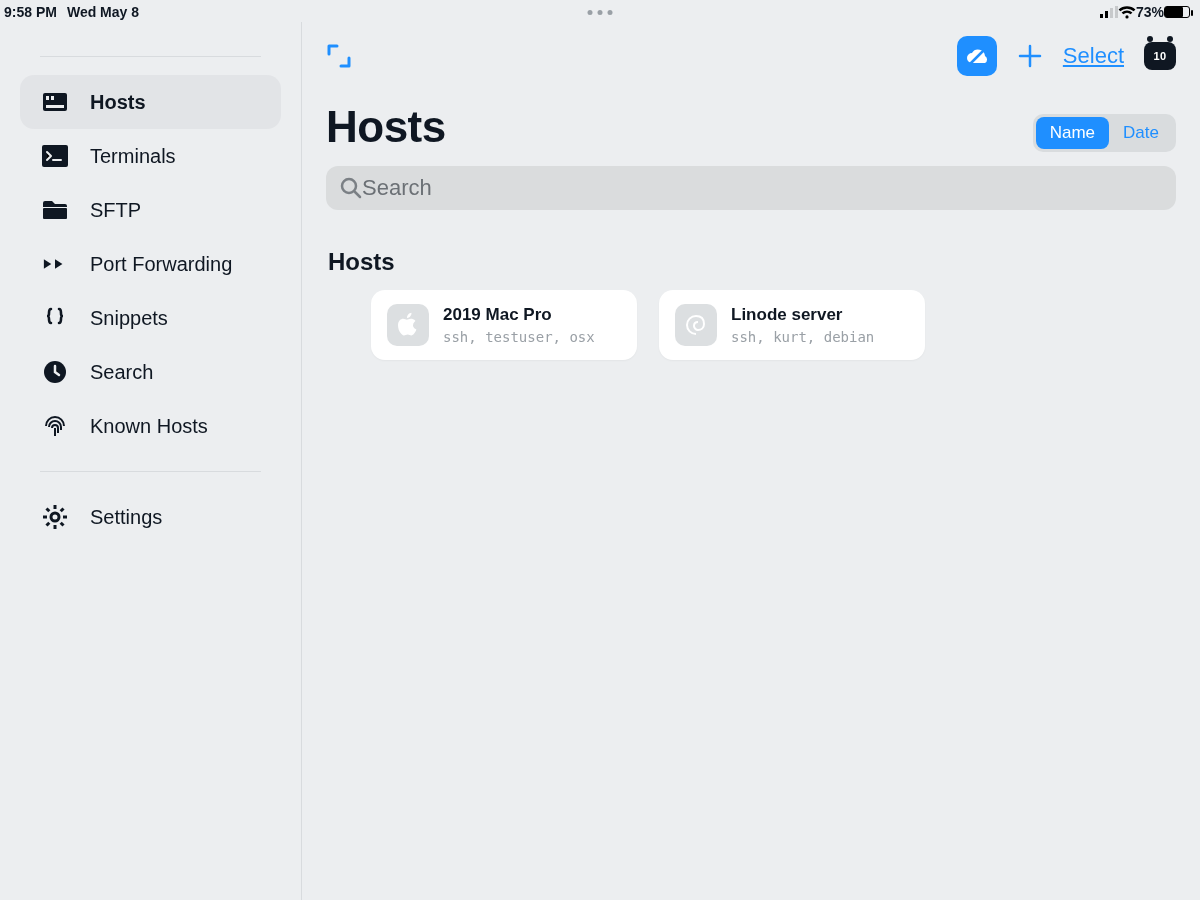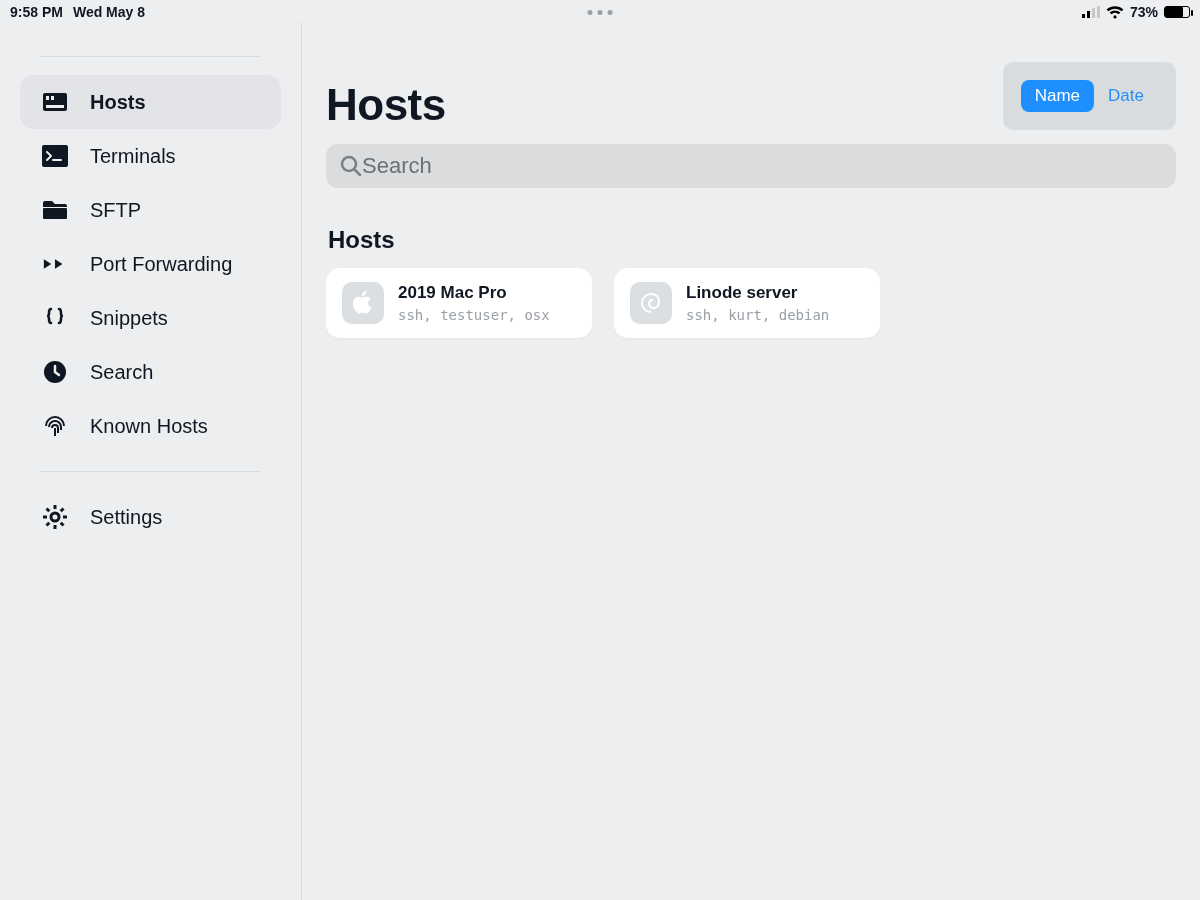--- a/index.html
+++ b/index.html
@@ -1,20 +1,20 @@
 <!DOCTYPE html>
 <html><head>
 <meta charset="utf-8">
 <style>
   * { box-sizing: border-box; margin: 0; padding: 0; }
   html, body { width: 1200px; height: 900px; overflow: hidden; font-family: -apple-system, "Helvetica Neue", Arial, sans-serif; background:#eceef0; color:#0f1722; }
   
-  .status-bar { position:relative; height:22px; padding:2px 10px 0 10px; display:flex; align-items:center; justify-content:space-between; font-size:14px; font-weight:600; }
+  .status-bar { position:relative; height:22px; padding:2px 10px 0 4px; display:flex; align-items:center; justify-content:space-between; font-size:14px; font-weight:600; }
   .status-left { display:flex; gap:10px; }
-  .status-right { display:flex; gap:6px; align-items:center; }
+  .status-right { display:flex; align-items:center; }
   .dots { position:absolute; left:50%; transform:translateX(-50%); display:flex; gap:5px; }
   .dots span { width:5px; height:5px; border-radius:50%; background:#9aa0a6; }
   .battery { width:26px; height:12px; border:1.5px solid #000; border-radius:3px; position:relative; }
   .battery::after { content:""; position:absolute; right:-4px; top:3px; width:2px; height:6px; background:#000; border-radius:1px; }
   .battery i { display:block; height:100%; width:75%; background:#000; border-radius:1px; }
   
   .app { display:flex; height:878px; }
   .sidebar { width:302px; border-right:1px solid #d8dbde; padding-top:34px; }
   .sync-row { display:flex; align-items:center; gap:18px; padding:10px 26px 24px 40px; }
   .sync-row .lbl { font-size:22px; font-weight:600; flex:1; }
@@ -29,28 +29,28 @@
   .topbar { display:flex; align-items:center; justify-content:space-between; height:40px; }
   .topbar-right { display:flex; align-items:center; gap:20px; }
   .cloud-btn { width:40px; height:40px; border-radius:10px; background:#1f8fff; display:flex; align-items:center; justify-content:center; }
   .plus-btn { color:#1f8fff; font-size:30px; font-weight:300; line-height:1; cursor:pointer; }
   .select-link { color:#1f8fff; font-size:22px; text-decoration:underline; cursor:pointer; }
   .robot { width:32px; height:28px; background:#0f1722; border-radius:8px; position:relative; display:flex; align-items:center; justify-content:center; color:#fff; font-size:11px; font-weight:700; letter-spacing:0.5px;}
   .robot::before, .robot::after { content:""; position:absolute; top:-6px; width:6px; height:6px; background:#0f1722; border-radius:50%; }
   .robot::before { left:3px; } .robot::after { right:3px; }
   .title-row { display:flex; align-items:flex-end; justify-content:space-between; margin-top:26px; }
   h1.page-title { font-size:44px; font-weight:800; letter-spacing:-0.5px; }
-  .seg { display:flex; background:#d9dcde; border-radius:10px; padding:18px; }
+  .seg { display:flex; background:#d9dcde; border-radius:10px; padding:3px; }
   .seg button { border:none; padding:6px 14px; font-size:17px; border-radius:8px; background:transparent; color:#1f8fff; cursor:pointer; font-family:inherit; }
   .seg button.on { background:#1f8fff; color:#fff; }
   .search { margin-top:14px; background:#dadcdd; border-radius:12px; height:44px; display:flex; align-items:center; padding:8px 14px; }
   .search input { border:none; background:transparent; font-size:22px; outline:none; flex:1; color:#333; font-family:inherit; }
   .search input::placeholder { color:#6b7075; }
   .section-title { font-size:24px; font-weight:800; margin:38px 0 14px 2px; }
-  .cards { display:flex; gap:22px; }
+  .cards { display:flex; gap:22px;margin-left:45px; }
   .card { width:266px; background:#fff; border-radius:14px; padding:14px 16px; display:flex; gap:14px; align-items:center; box-shadow:0 1px 2px rgba(0,0,0,0.04); cursor:pointer; }
   .card .thumb { width:42px; height:42px; border-radius:10px; background:#dcdfe1; display:flex; align-items:center; justify-content:center; }
   .card .meta .name { font-size:17px; font-weight:800; }
   .card .meta .sub { font-family:ui-monospace,Menlo,monospace; font-size:14px; color:#9aa0a6; margin-top:4px; }
   svg { display:block; }
 </style>
 </head>
 <body>
 
 <div class="status-bar">
@@ -174,20 +174,43 @@
                 <line x1="7.3" y1="18.7" x2="4.5" y2="21.5"></line>
               </g>
             </svg>
         </span>
         <span>Settings</span>
       </div>
     </nav>
   </aside>
 
   <main class="main">
+    <div class="topbar">
+      <span>
+        <svg width="26" height="26" viewBox="0 0 26 26" stroke="#1f8fff" stroke-width="3" fill="none" stroke-linecap="round" stroke-linejoin="round">
+            <path d="M11 3H3v8M15 23h8v-8"></path>
+          </svg>
+      </span>
+      <div class="topbar-right">
+        <span class="cloud-btn">
+          <svg width="24" height="18" viewBox="0 0 24 18">
+              <path d="M7 16a5 5 0 010-10 7 7 0 0113 3 4 4 0 010 7H7z" fill="#fff"></path>
+              <line x1="5" y1="17" x2="20" y2="2" stroke="#1f8fff" stroke-width="2.5"></line>
+            </svg>
+        </span>
+        <span class="plus-btn">
+          <svg width="26" height="26" viewBox="0 0 26 26" stroke="#1f8fff" stroke-width="2.5" stroke-linecap="round">
+              <line x1="13" y1="3" x2="13" y2="23"></line>
+              <line x1="3" y1="13" x2="23" y2="13"></line>
+            </svg>
+        </span>
+        <a class="select-link">Select</a>
+        <span class="robot">10</span>
+      </div>
+    </div>
 
     <div class="title-row">
       <h1 class="page-title">Hosts</h1>
       <div class="seg">
         <button class="on">Name</button>
         <button>Date</button>
       </div>
     </div>
 
     <div class="search">

